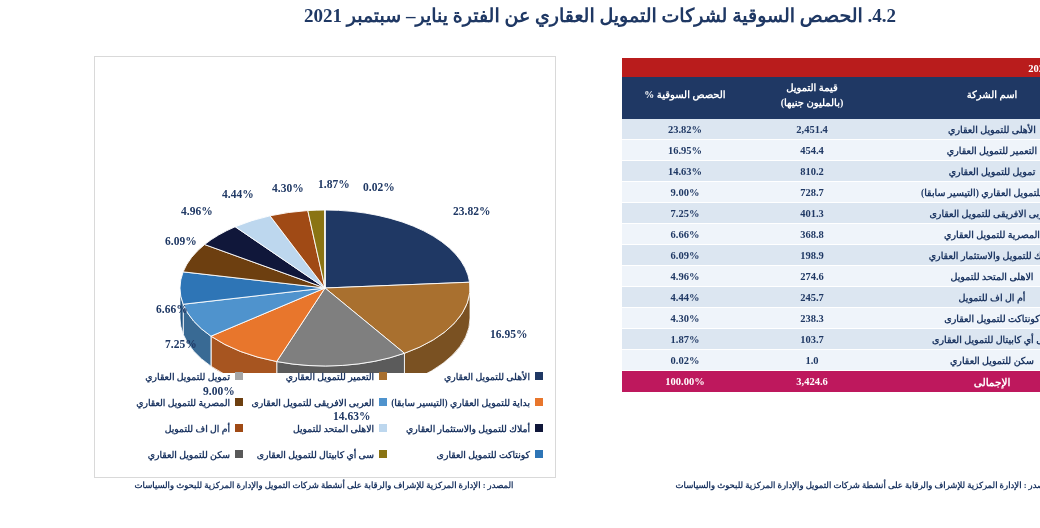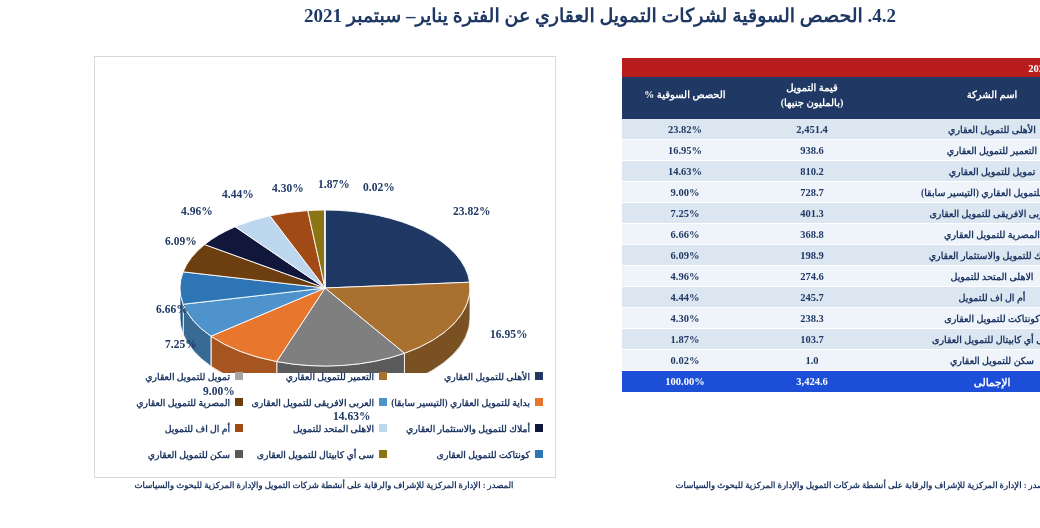--- a/index.html
+++ b/index.html
@@ -69,21 +69,21 @@
   }
   tbody td{
     font-size:10.5px;text-align:center;color:#1f3864;
     padding:4.5px 4px;border-bottom:1px solid #ffffff;
     font-weight:bold;
   }
   tbody td.name-cell{font-size:9.5px;font-weight:bold;}
   tbody tr.odd td{background:#dce6f1;}
   tbody tr.even td{background:#eff4fa;}
   tbody tr.total td{
-    background:#1d4ed8;color:#ffffff;font-weight:bold;font-size:10.5px;
+    background:#be185d;color:#ffffff;font-weight:bold;font-size:10.5px;
     border-bottom:none;
   }
   col.c-name{width:232px;}
   col.c-val{width:128px;}
   col.c-pct{width:126px;}
 
   .src-right{
     position:absolute;left:542px;top:480px;width:486px;text-align:center;
     font-size:8.5px;color:#1f3864;direction:rtl;font-weight:bold;
   }
@@ -258,21 +258,21 @@
         </tr>
       </thead>
       <tbody id="table-body">
           <tr class="odd">
             <td class="name-cell">الأهلى للتمويل العقاري</td>
             <td>2,451.4</td>
             <td>23.82%</td>
           </tr>
           <tr class="even">
             <td class="name-cell">التعمير للتمويل العقاري</td>
-            <td>938.6</td>
+            <td>454.4</td>
             <td>16.95%</td>
           </tr>
           <tr class="odd">
             <td class="name-cell">تمويل للتمويل العقاري</td>
             <td>810.2</td>
             <td>14.63%</td>
           </tr>
           <tr class="even">
             <td class="name-cell">بداية للتمويل العقاري (التيسير سابقا)</td>
             <td>728.7</td>

